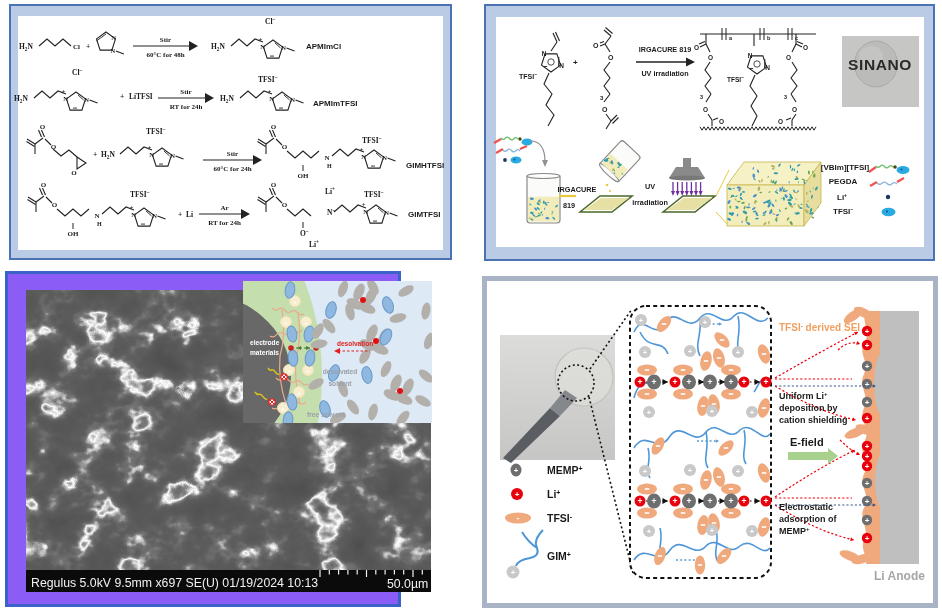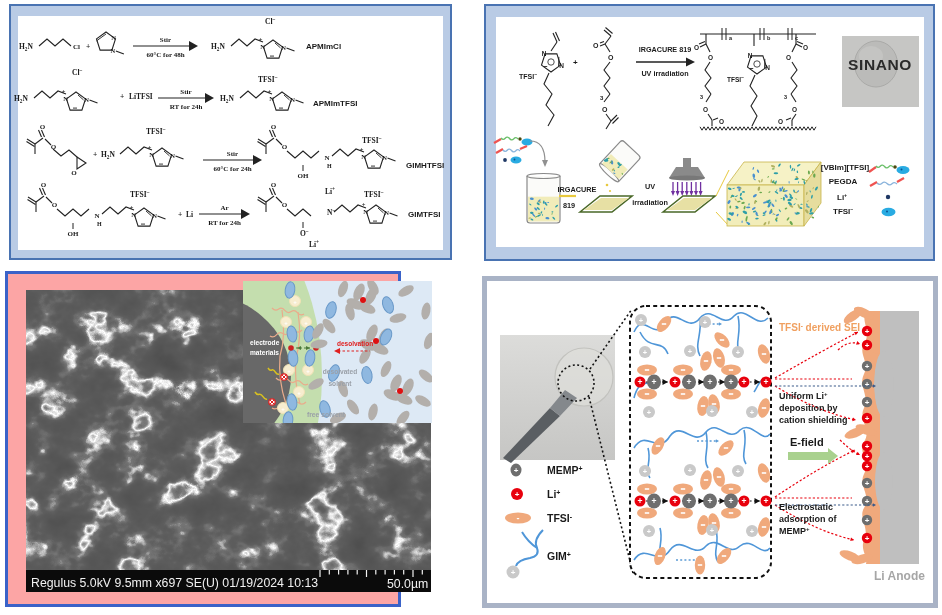--- a/index.html
+++ b/index.html
@@ -497,21 +497,21 @@
       <line x1="870" y1="186" x2="877" y2="182" stroke="#ef5350" stroke-width="2.2"></line>
       <path d="M877,183 Q879.5,185.6 882.0,183.2 Q884.5,180.9 887.0,183.5 Q889.5,186.1 892.0,183.8 Q894.5,181.4 897.0,184.0" fill="none" stroke="#8ab4dc" stroke-width="1.3"></path>
       <line x1="897" y1="182" x2="904" y2="178" stroke="#ef5350" stroke-width="2.2"></line>
       <text x="837" y="200" font-size="8" fill="#1a1a1a" font-weight="bold" font-family="&quot;Liberation Sans&quot;,sans-serif">Li<tspan dy="-3" font-size="5.2">+</tspan></text>
       <circle cx="888" cy="197" r="2.2" fill="#1f3864"></circle>
       <text x="833" y="214" font-size="8" fill="#1a1a1a" font-weight="bold" font-family="&quot;Liberation Sans&quot;,sans-serif">TFSI<tspan dy="-3" font-size="5.2">–</tspan></text>
       <ellipse cx="888.5" cy="212" rx="7" ry="4.2" fill="#29abe2"></ellipse>
       <circle cx="887" cy="211.5" r="1" fill="#0b5394"></circle>
     </svg>
   </div>
-<div class="panel" style="left:5px;top:271px;width:396px;height:336px;background:#fca5a5;border:3px solid #3a62c8;">
+<div class="panel" style="left:5px;top:271px;width:396px;height:336px;background:#8b5cf6;border:3px solid #3a62c8;">
     <svg width="438" height="330" viewBox="8 274 438 330">
       <defs>
         <filter id="sem" x="0" y="0" width="100%" height="100%" color-interpolation-filters="sRGB">
 <feTurbulence type="fractalNoise" baseFrequency="0.026 0.032" numOctaves="4" seed="7"></feTurbulence>
 <feColorMatrix type="matrix" values="0.33 0.33 0.33 0 0 0.33 0.33 0.33 0 0 0.33 0.33 0.33 0 0 0 0 0 0 1"></feColorMatrix>
 <feComponentTransfer>
             <feFuncR type="table" tableValues="0.26 0.27 0.28 0.29 0.30 0.31 0.32 0.33 0.34 0.35 0.37 0.46 1 0.50 0.38 0.34 0.32 0.30 0.29 0.28 0.27"></feFuncR>
             <feFuncG type="table" tableValues="0.26 0.27 0.28 0.29 0.30 0.31 0.32 0.33 0.34 0.35 0.37 0.46 1 0.50 0.38 0.34 0.32 0.30 0.29 0.28 0.27"></feFuncG>
             <feFuncB type="table" tableValues="0.26 0.27 0.28 0.29 0.30 0.31 0.32 0.33 0.34 0.35 0.37 0.46 1 0.50 0.38 0.34 0.32 0.30 0.29 0.28 0.27"></feFuncB>
           </feComponentTransfer>

